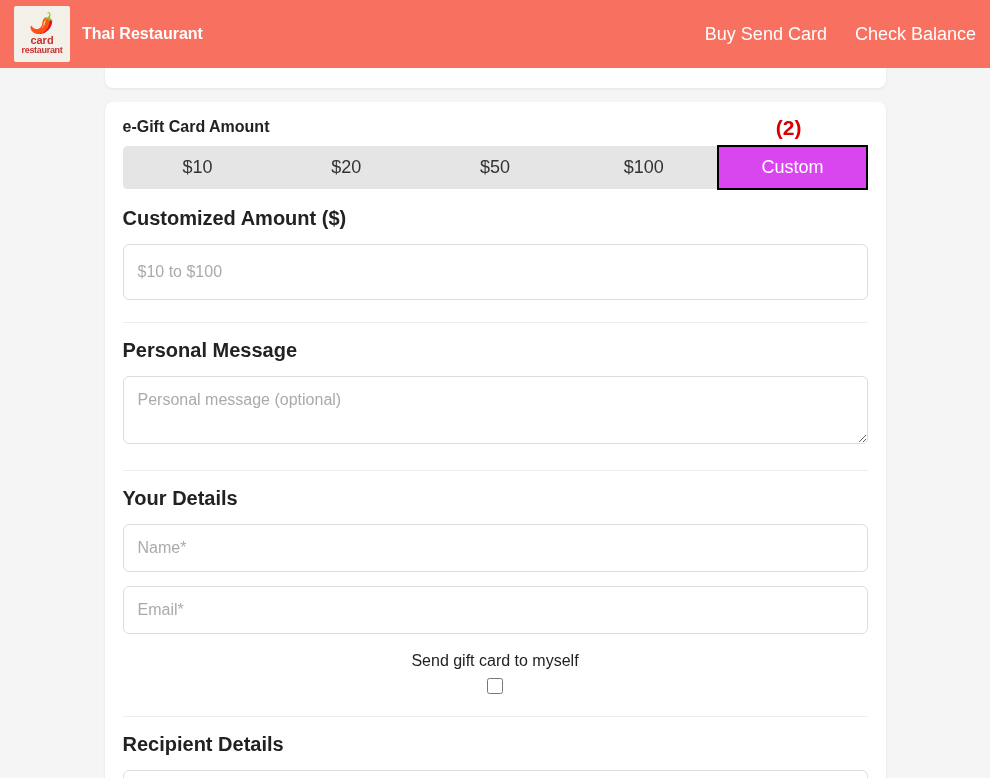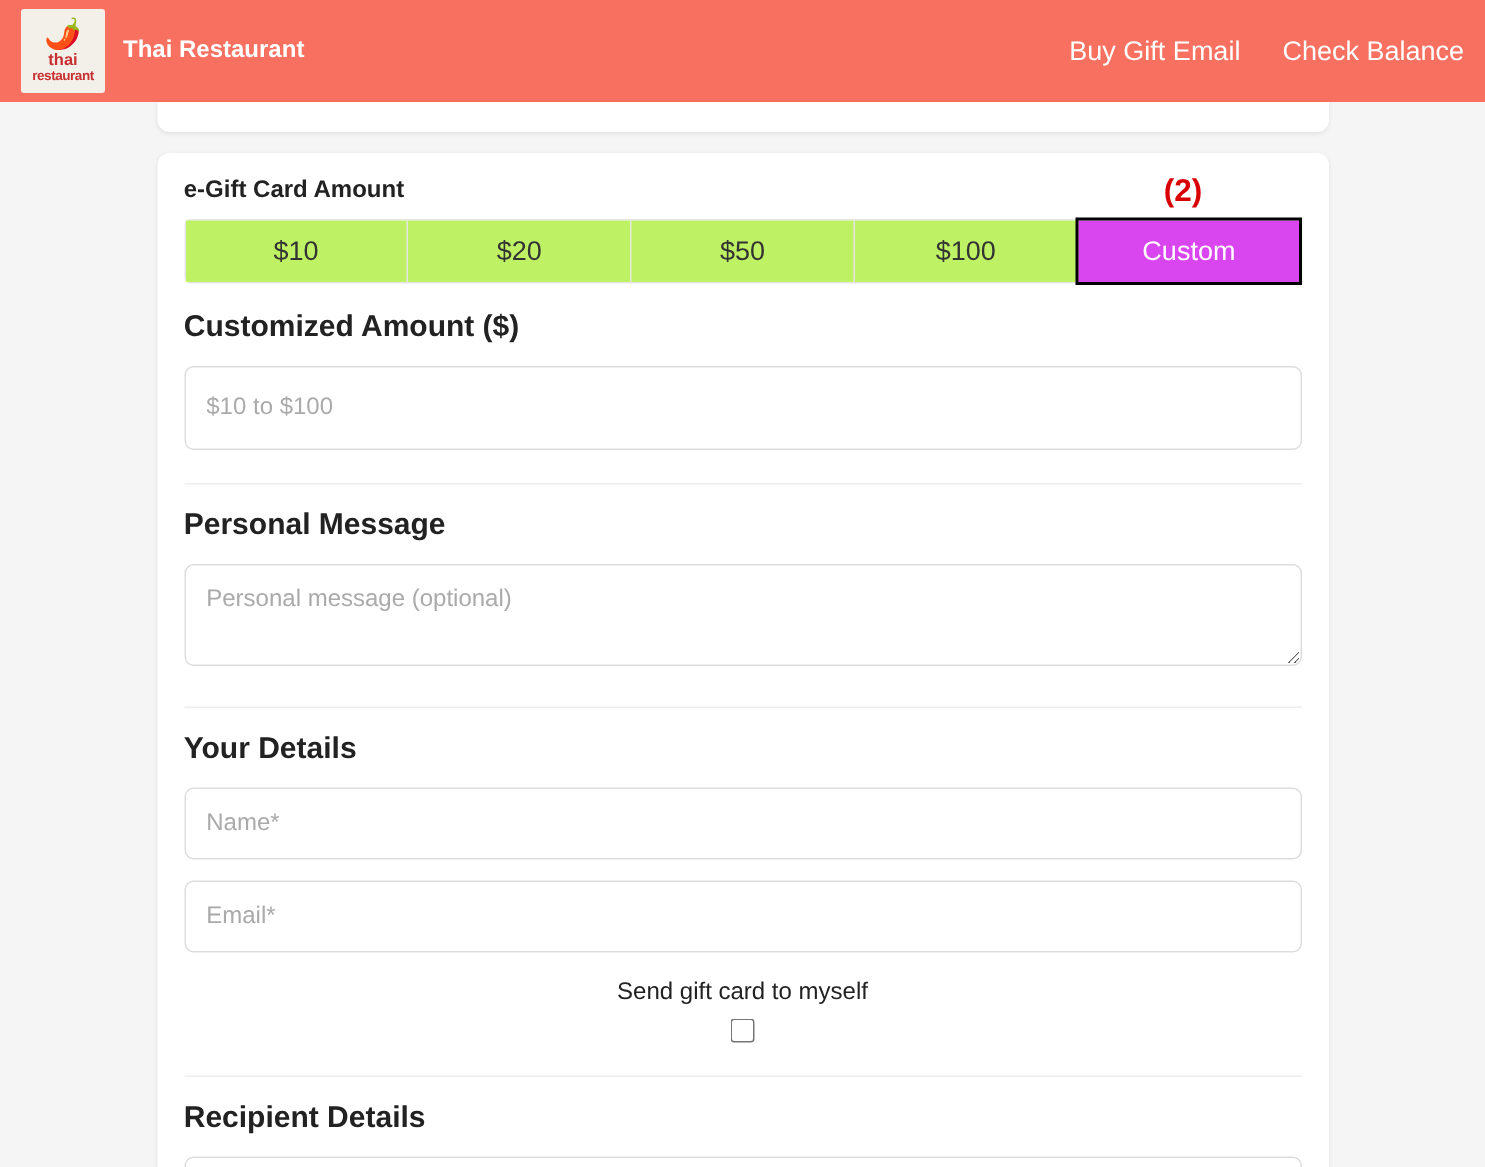--- a/index.html
+++ b/index.html
@@ -115,21 +115,21 @@
       border-radius: 4px;
       overflow: visible;
       margin-bottom: 18px;
     }
     .amount-btn {
       flex: 1;
       text-align: center;
       padding: 10px 0;
       font-size: 18px;
       color: #333;
-      background: #bef264;
+      background: #e5e5e5;
       border: none;
       border-right: 1px solid #e5e5e5;
       cursor: pointer;
     }
     .amount-btn:last-child {
       border-right: none;
     }
     .amount-btn.active {
       background: #d946ef;
       color: #fff;
@@ -184,27 +184,27 @@
       cursor: pointer;
     }
   </style>
 </head>
 <body>
 
 <div class="header">
   <div class="header-left">
     <div class="logo">
       <span class="logo-leaf">🌶️</span>
-      <span class="logo-text1">thai</span>
+      <span class="logo-text1">card</span>
       <span class="logo-text2">restaurant</span>
     </div>
     <div class="brand-name">Thai Restaurant</div>
   </div>
   <div class="header-right">
-    <a class="header-link">Buy Gift Email</a>
+    <a class="header-link">Buy Send Card</a>
     <a class="header-link">Check Balance</a>
   </div>
 </div>
 
 <div class="page-body">
   <div class="top-spacer"></div>
 
   <div class="card">
     <span class="annotation">(2)</span>
 

